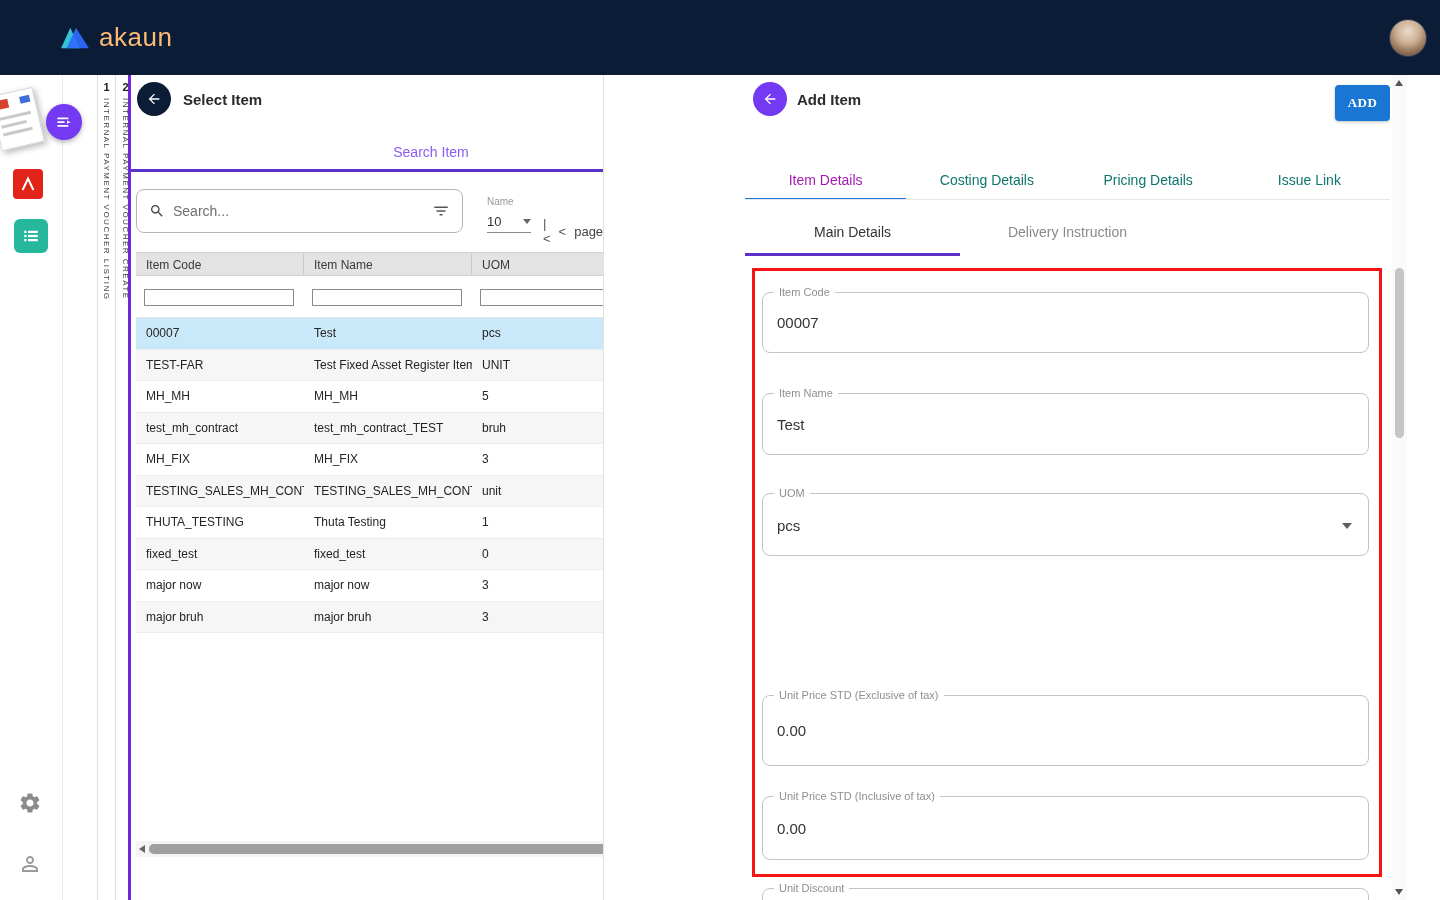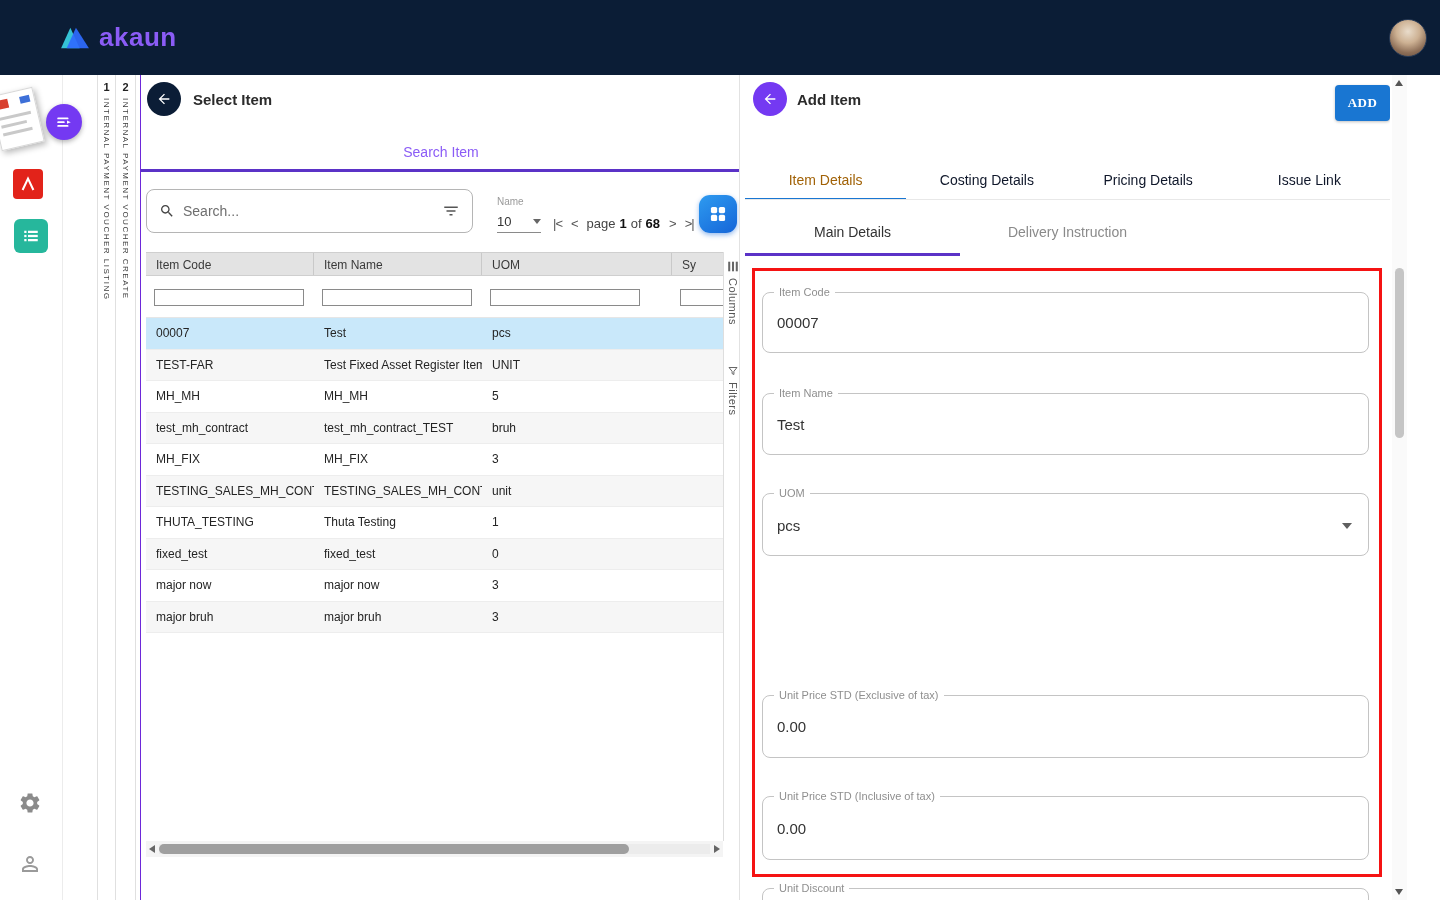--- a/index.html
+++ b/index.html
@@ -3,21 +3,21 @@
 <meta charset="utf-8">
 <style>
   * { margin:0; padding:0; box-sizing:border-box; }
   html,body { background:#fff; }
   body { font-family:"Liberation Sans","DejaVu Sans",sans-serif; }
   .screen { position:relative; width:1440px; height:900px; overflow:hidden; background:#fff; }
 
   
   .topbar { position:absolute; top:0; left:0; width:1440px; height:75px; background:#0b1d36; }
   .logo { position:absolute; left:60px; top:22px; display:flex; align-items:center; gap:9px; cursor:pointer; }
-  .logo-text { color:#8b5cf6; font-size:26px; font-weight:bold; letter-spacing:.5px; }
+  .logo-text { color:#fdba74; font-size:26px; font-weight:normal; letter-spacing:.5px; }
   .avatar { position:absolute; right:13px; top:19px; width:38px; height:38px; border-radius:50%;
             background:radial-gradient(circle at 50% 32%, #e9dccb 0%, #cdb193 38%, #8d6e57 70%, #5f4a3c 100%);
             border:1px solid #2a3c57; cursor:pointer; }
 
   .body { position:absolute; top:75px; left:0; width:1440px; height:825px; }
 
   
   .iconbar { position:absolute; left:0; top:0; width:63px; height:825px; background:#fff; border-right:1px solid #ececec; }
   .voucher-thumb { position:absolute; left:-5px; top:16px; width:44px; height:56px; background:#fff;
                    border:1px solid #d8d8d8; box-shadow:2px 3px 6px rgba(0,0,0,.28); transform:rotate(-13deg); cursor:pointer; }
@@ -37,22 +37,22 @@
   
   .strip { position:absolute; top:0; height:825px; background:#fff; border-right:1px solid #e0e0e0;
            display:flex; flex-direction:column; align-items:center; cursor:pointer; }
   .strip1 { left:97px; width:19px; border-left:1px solid #e0e0e0; }
   .strip2 { left:116px; width:20px; }
   .strip .num { font-size:11px; font-weight:bold; color:#222; margin-top:6px; }
   .strip .vlabel { writing-mode:vertical-rl; font-size:8px; letter-spacing:1.5px; color:#3c3c3c; margin-top:5px;
                    max-height:760px; overflow:hidden; white-space:nowrap; }
 
   
-  .select-panel { position:absolute; left:140px; top:0; width:600px; height:825px; background:#fff;
-                  border-left:1px solid #6d28d9; border-right:1px solid #e2e2e2; overflow:hidden; }
+  .select-panel { position:absolute; left:128px; top:0; width:476px; height:825px; background:#fff;
+                  border-left:3px solid #6d28d9; border-right:1px solid #e2e2e2; overflow:hidden; }
   .back-circle { position:absolute; width:34px; height:34px; border-radius:50%; border:none;
                  display:flex; align-items:center; justify-content:center; cursor:pointer; }
   .sp-back { left:6px; top:7px; background:#0b1d36; }
   .panel-title { position:absolute; left:52px; top:16px; font-size:15px; font-weight:600; color:#2b2b2b; }
   .sp-tabbar { position:absolute; left:0; top:60px; width:600px; height:37px; }
   .sp-tab-label { position:absolute; left:0; top:9px; width:100%; text-align:center; font-size:14px; color:#8b5cf6; cursor:pointer; }
   .sp-underline { position:absolute; left:0; bottom:0; width:100%; height:3px; background:#5b32c7; }
 
   .search-box { position:absolute; left:5px; top:114px; width:327px; height:44px; border:1px solid #b5b5b5;
                 border-radius:8px; display:flex; align-items:center; padding:0 12px; gap:8px; background:#fff; }
@@ -101,23 +101,23 @@
   .hs-track { flex:1; height:10px; background:#ececec; margin:0 4px; position:relative; }
   .hs-thumb { position:absolute; left:0; top:0; height:10px; width:470px; background:#9f9f9f; border-radius:5px; }
 
   
   .add-panel { position:absolute; left:745px; top:0; width:645px; height:825px; background:#fff; overflow:hidden; }
   .ap-back { left:8px; top:7px; background:#7439f2; }
   .add-btn { position:absolute; left:590px; top:10px; width:55px; height:36px; border:none; border-radius:4px;
              background:#1976d2; color:#fff; font-size:13px; font-weight:bold; letter-spacing:.5px; cursor:pointer;
              box-shadow:0 1px 3px rgba(0,0,0,.25); font-family:Liberation Serif, serif; }
   .ap-tabs { position:absolute; left:0; top:85px; width:645px; height:40px; display:flex; border-bottom:1px solid #e8e8e8; }
-  .ap-tab { flex:1; text-align:center; line-height:40px; font-size:14px; color:#0f172a; position:relative; cursor:pointer;
+  .ap-tab { flex:1; text-align:center; line-height:40px; font-size:14px; color:#0f766e; position:relative; cursor:pointer;
             white-space:nowrap; overflow:hidden; }
-  .ap-tab.active { color:#a16207; }
+  .ap-tab.active { color:#a21caf; }
   .ap-tab.active::after { content:""; position:absolute; left:0; right:0; bottom:-1px; height:2px; background:#1976d2; }
   .ap-subtabs { position:absolute; left:0; top:133px; width:645px; height:48px; display:flex; }
   .ap-subtab { width:215px; text-align:center; line-height:48px; font-size:14px; color:#8a8a8a; position:relative; cursor:pointer; }
   .ap-subtab.active { color:#333; }
   .ap-subtab.active::after { content:""; position:absolute; left:0; right:0; bottom:0; height:3px; background:#5b32c7; }
 
   .red-box { position:absolute; left:7px; top:193px; width:630px; height:609px; border:3px solid #f51313;
              pointer-events:none; z-index:6; }
 
   .mfield { position:absolute; left:17px; width:607px; border:1px solid #c4c4c4; border-radius:8px; background:#fff; }
@@ -125,21 +125,21 @@
   .mfield input { position:absolute; left:14px; top:0; height:100%; width:calc(100% - 60px); border:none; outline:none;
                   font-size:15px; color:#333; background:transparent; font-family:inherit; }
   .fvalue { position:absolute; left:14px; top:50%; transform:translateY(-50%); font-size:15px; color:#333; }
   .fplaceholder { position:absolute; left:14px; top:50%; transform:translateY(-50%); font-size:16px; color:#6f6f6f; }
   .dd-caret { position:absolute; right:16px; top:50%; margin-top:-2px; width:0; height:0;
               border-left:5px solid transparent; border-right:5px solid transparent; border-top:6px solid #5f5f5f; }
   .f-item-code { top:217px; height:61px; }
   .f-item-name { top:318px; height:62px; }
   .f-uom { top:418px; height:63px; }
   .f-pricing { top:521px; height:61px; }
-  .f-price-excl { top:620px; height:63px; }
+  .f-price-excl { top:620px; height:71px; }
   .f-price-incl { top:721px; height:64px; }
   .f-discount { top:813px; height:40px; }
 
   
   .vscroll { position:absolute; left:1392px; top:0; width:15px; height:825px; background:#fafafa; cursor:pointer; }
   .tri-up { position:absolute; left:3px; top:5px; width:0; height:0; border-left:4px solid transparent; border-right:4px solid transparent; border-bottom:6px solid #555; }
   .tri-down { position:absolute; left:3px; bottom:5px; width:0; height:0; border-left:4px solid transparent; border-right:4px solid transparent; border-top:6px solid #555; }
   .vs-thumb { position:absolute; left:3px; top:193px; width:9px; height:170px; background:#c5c5c5; border-radius:5px; }
 </style>
 </head>

